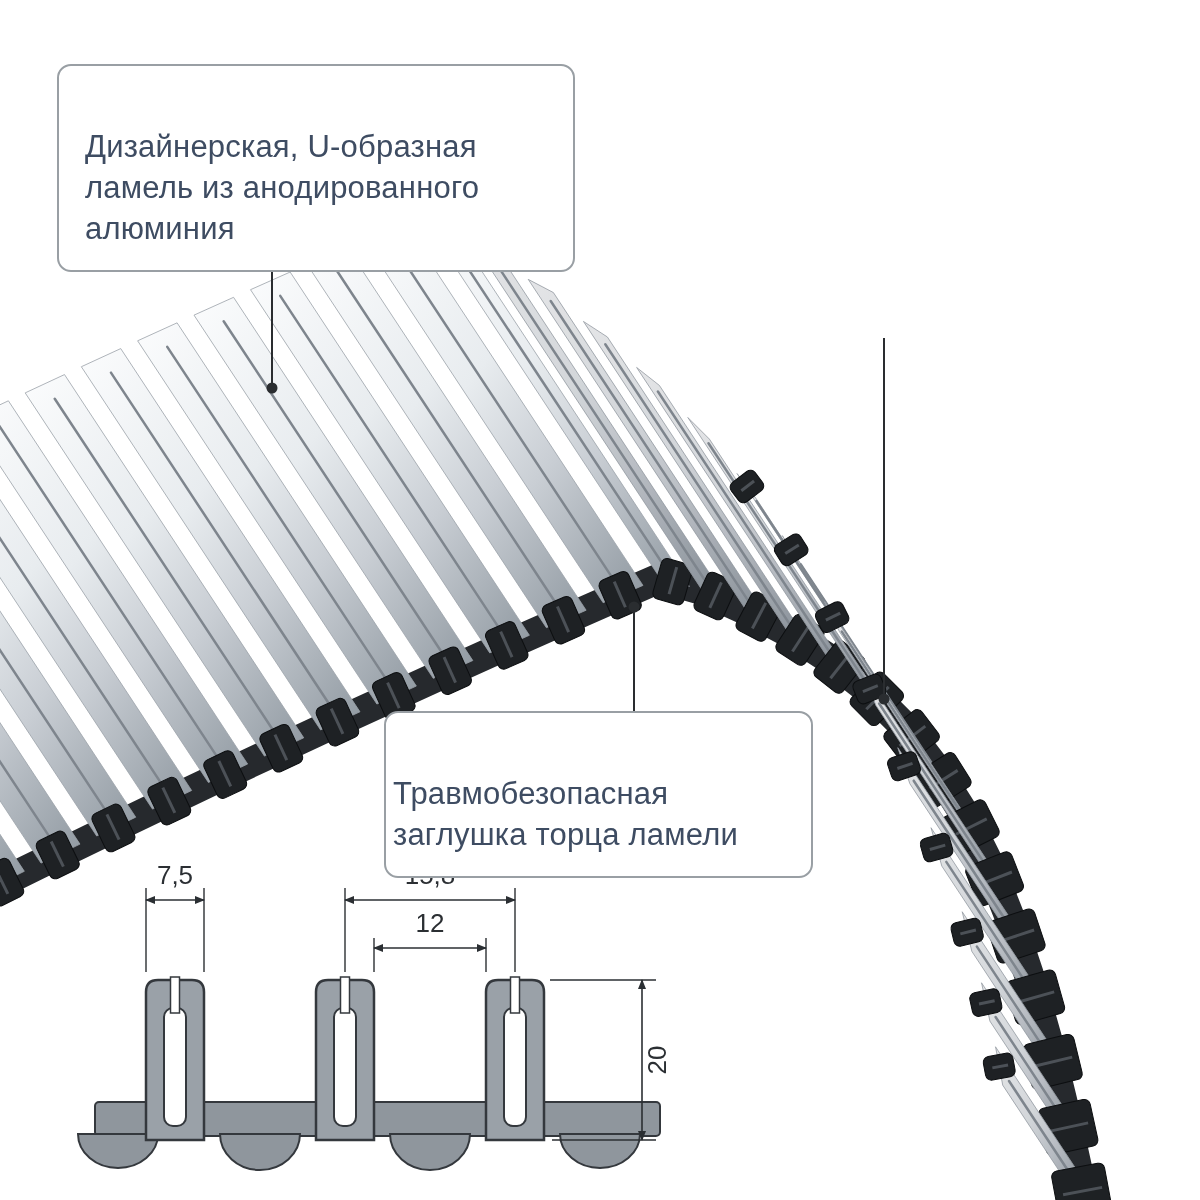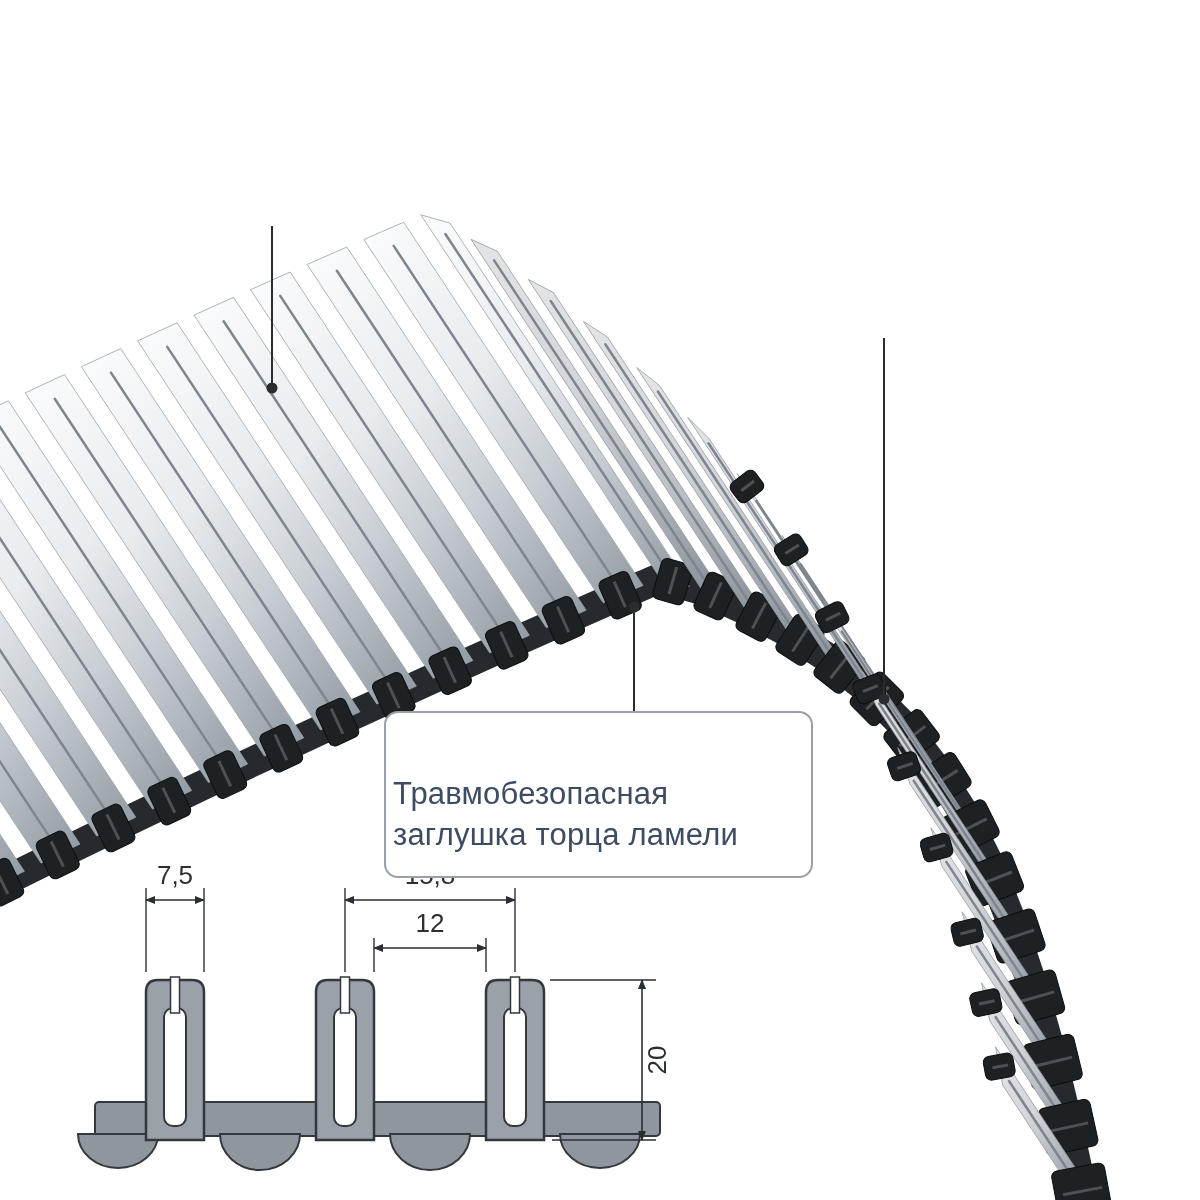--- a/index.html
+++ b/index.html
@@ -323,18 +323,23 @@
         <line x1="884" y1="338" x2="884" y2="694" stroke="#2a2d30" stroke-width="2"></line>
         <circle cx="884" cy="699" r="5.5" fill="#2a2d30"></circle>
       </g>
       <g>
         <line x1="634" y1="713" x2="634" y2="612" stroke="#2a2d30" stroke-width="2"></line>
         <circle cx="634" cy="607" r="5.5" fill="#2a2d30"></circle>
       </g>
     </g>
   </svg>
 
+  <div class="callout" id="callout-lamella">
+    <span>Дизайнерская, U-образная
+ламель из анодированного
+алюминия</span>
+  </div>
   <div class="callout" id="callout-endcap">
     <span>Травмобезопасная
 заглушка торца ламели</span>
   </div>
 
 </div>
 
 </body></html>

